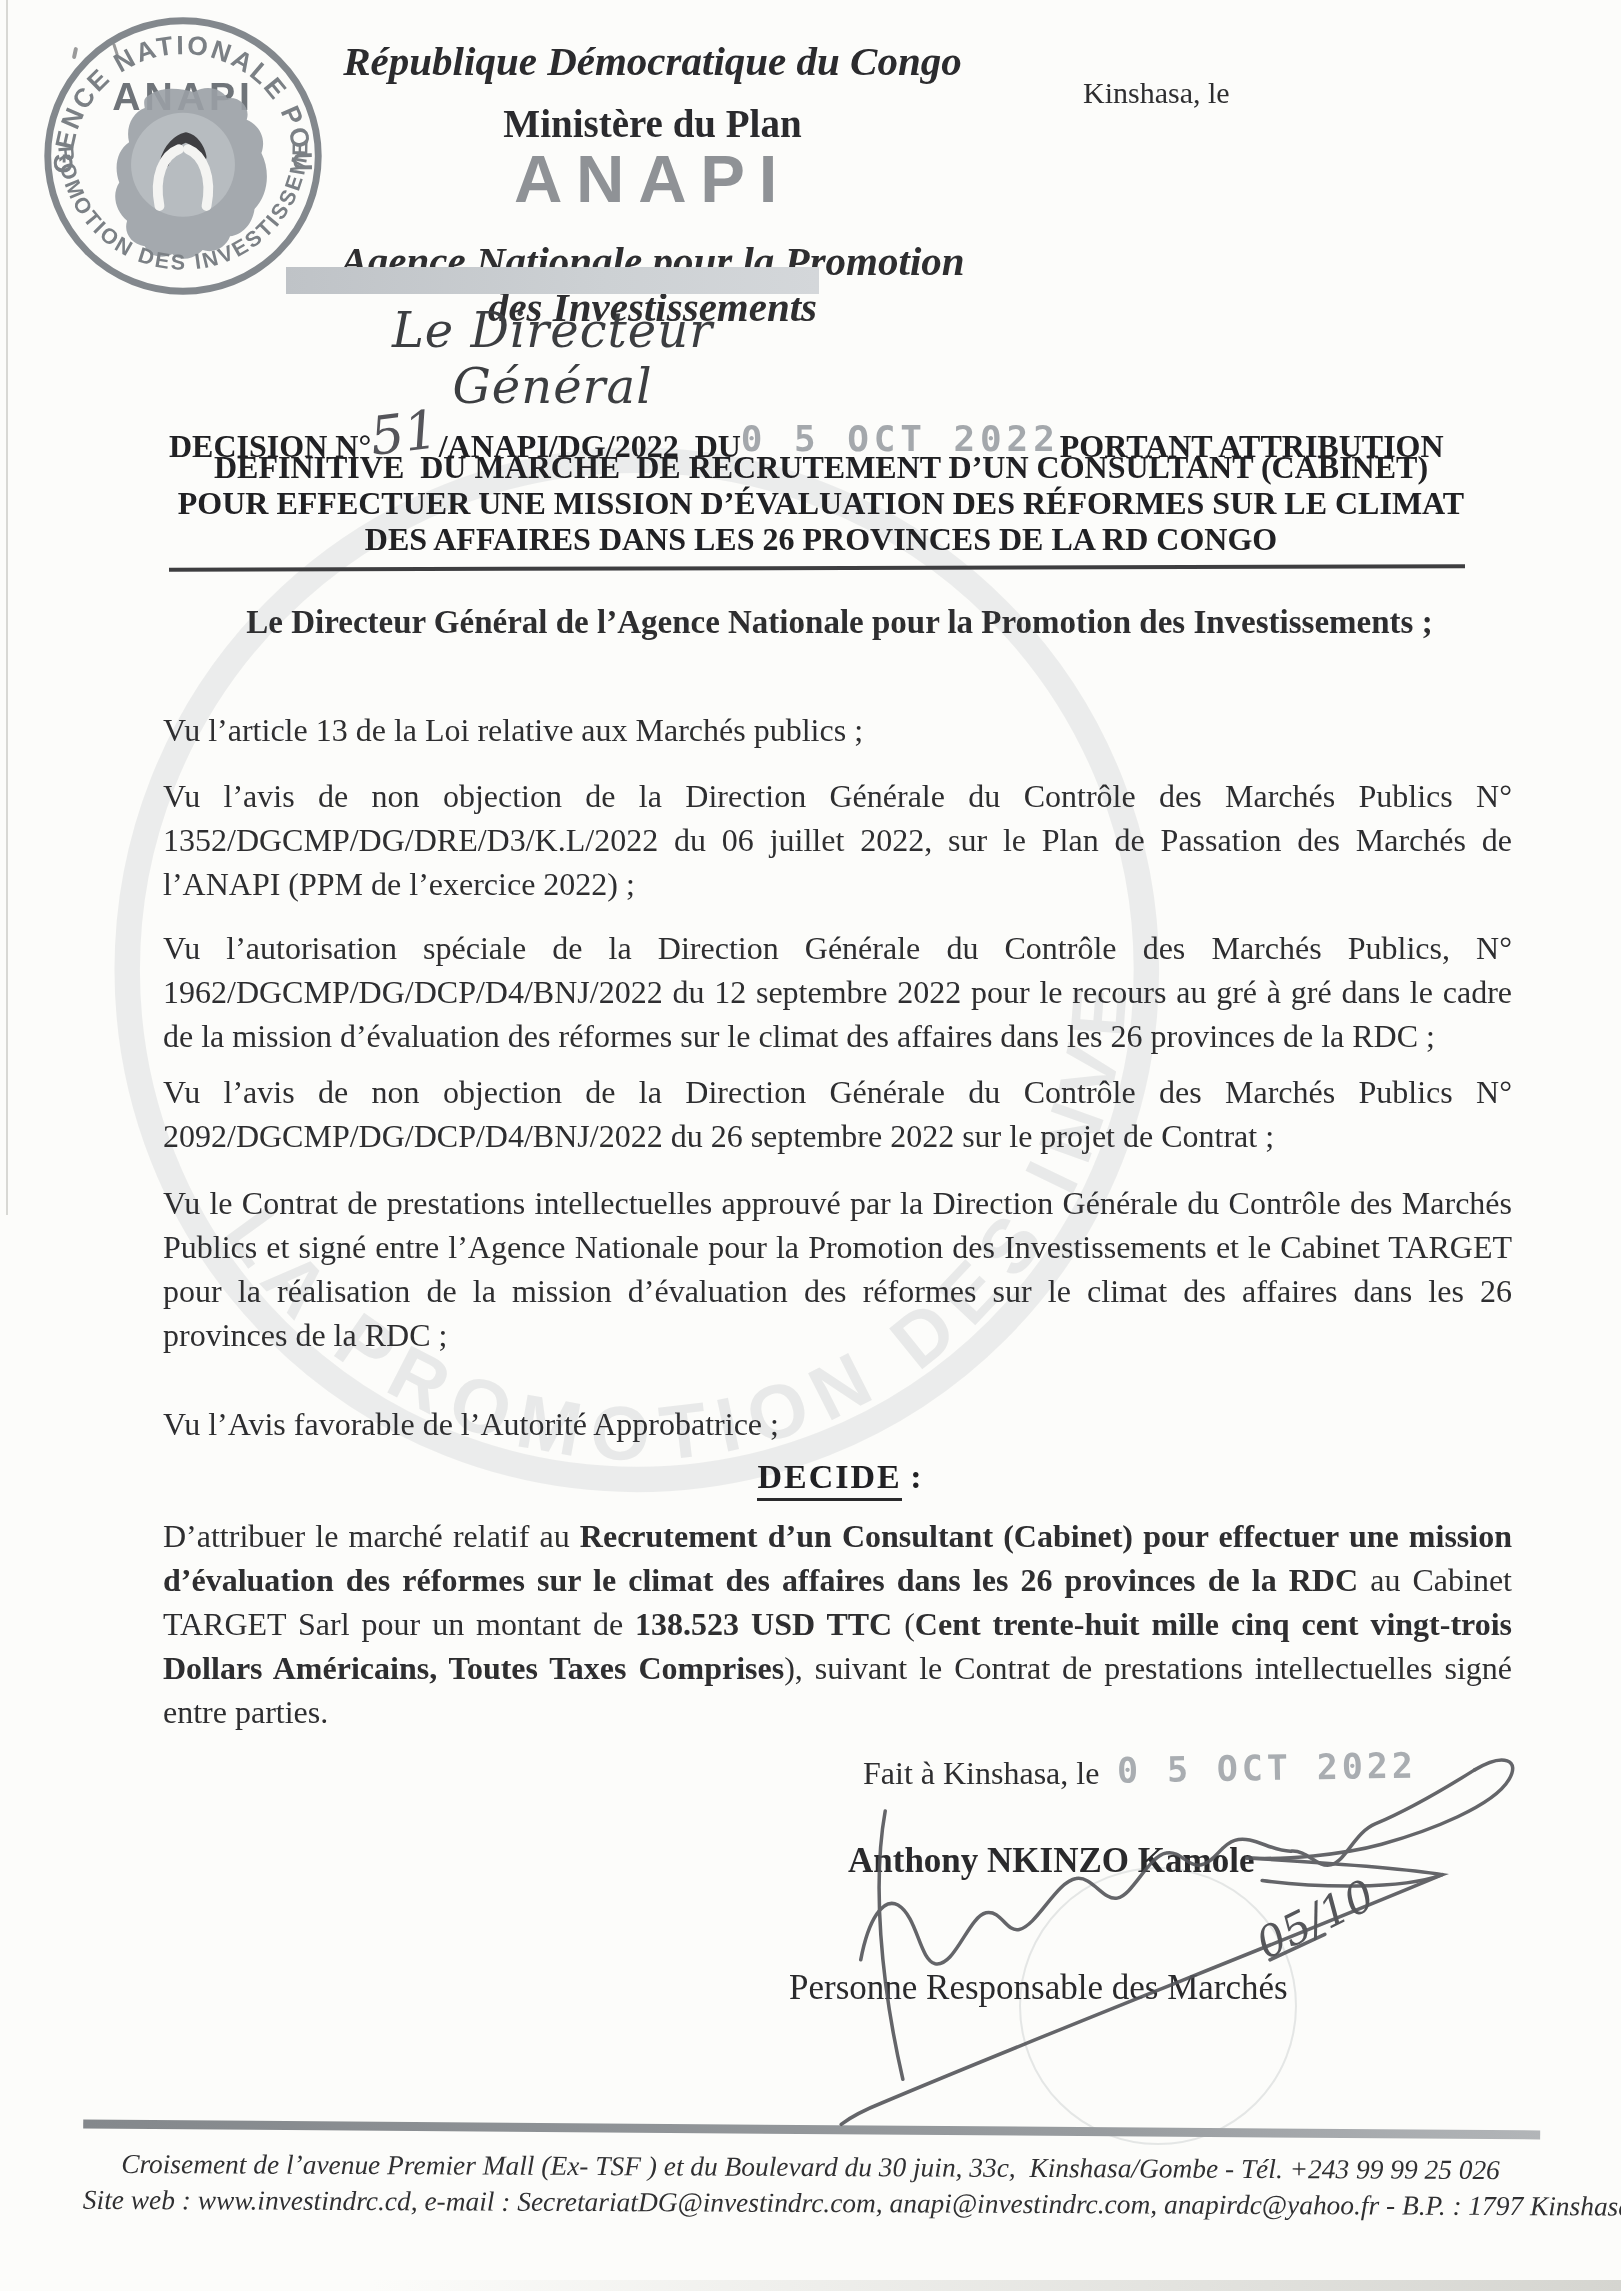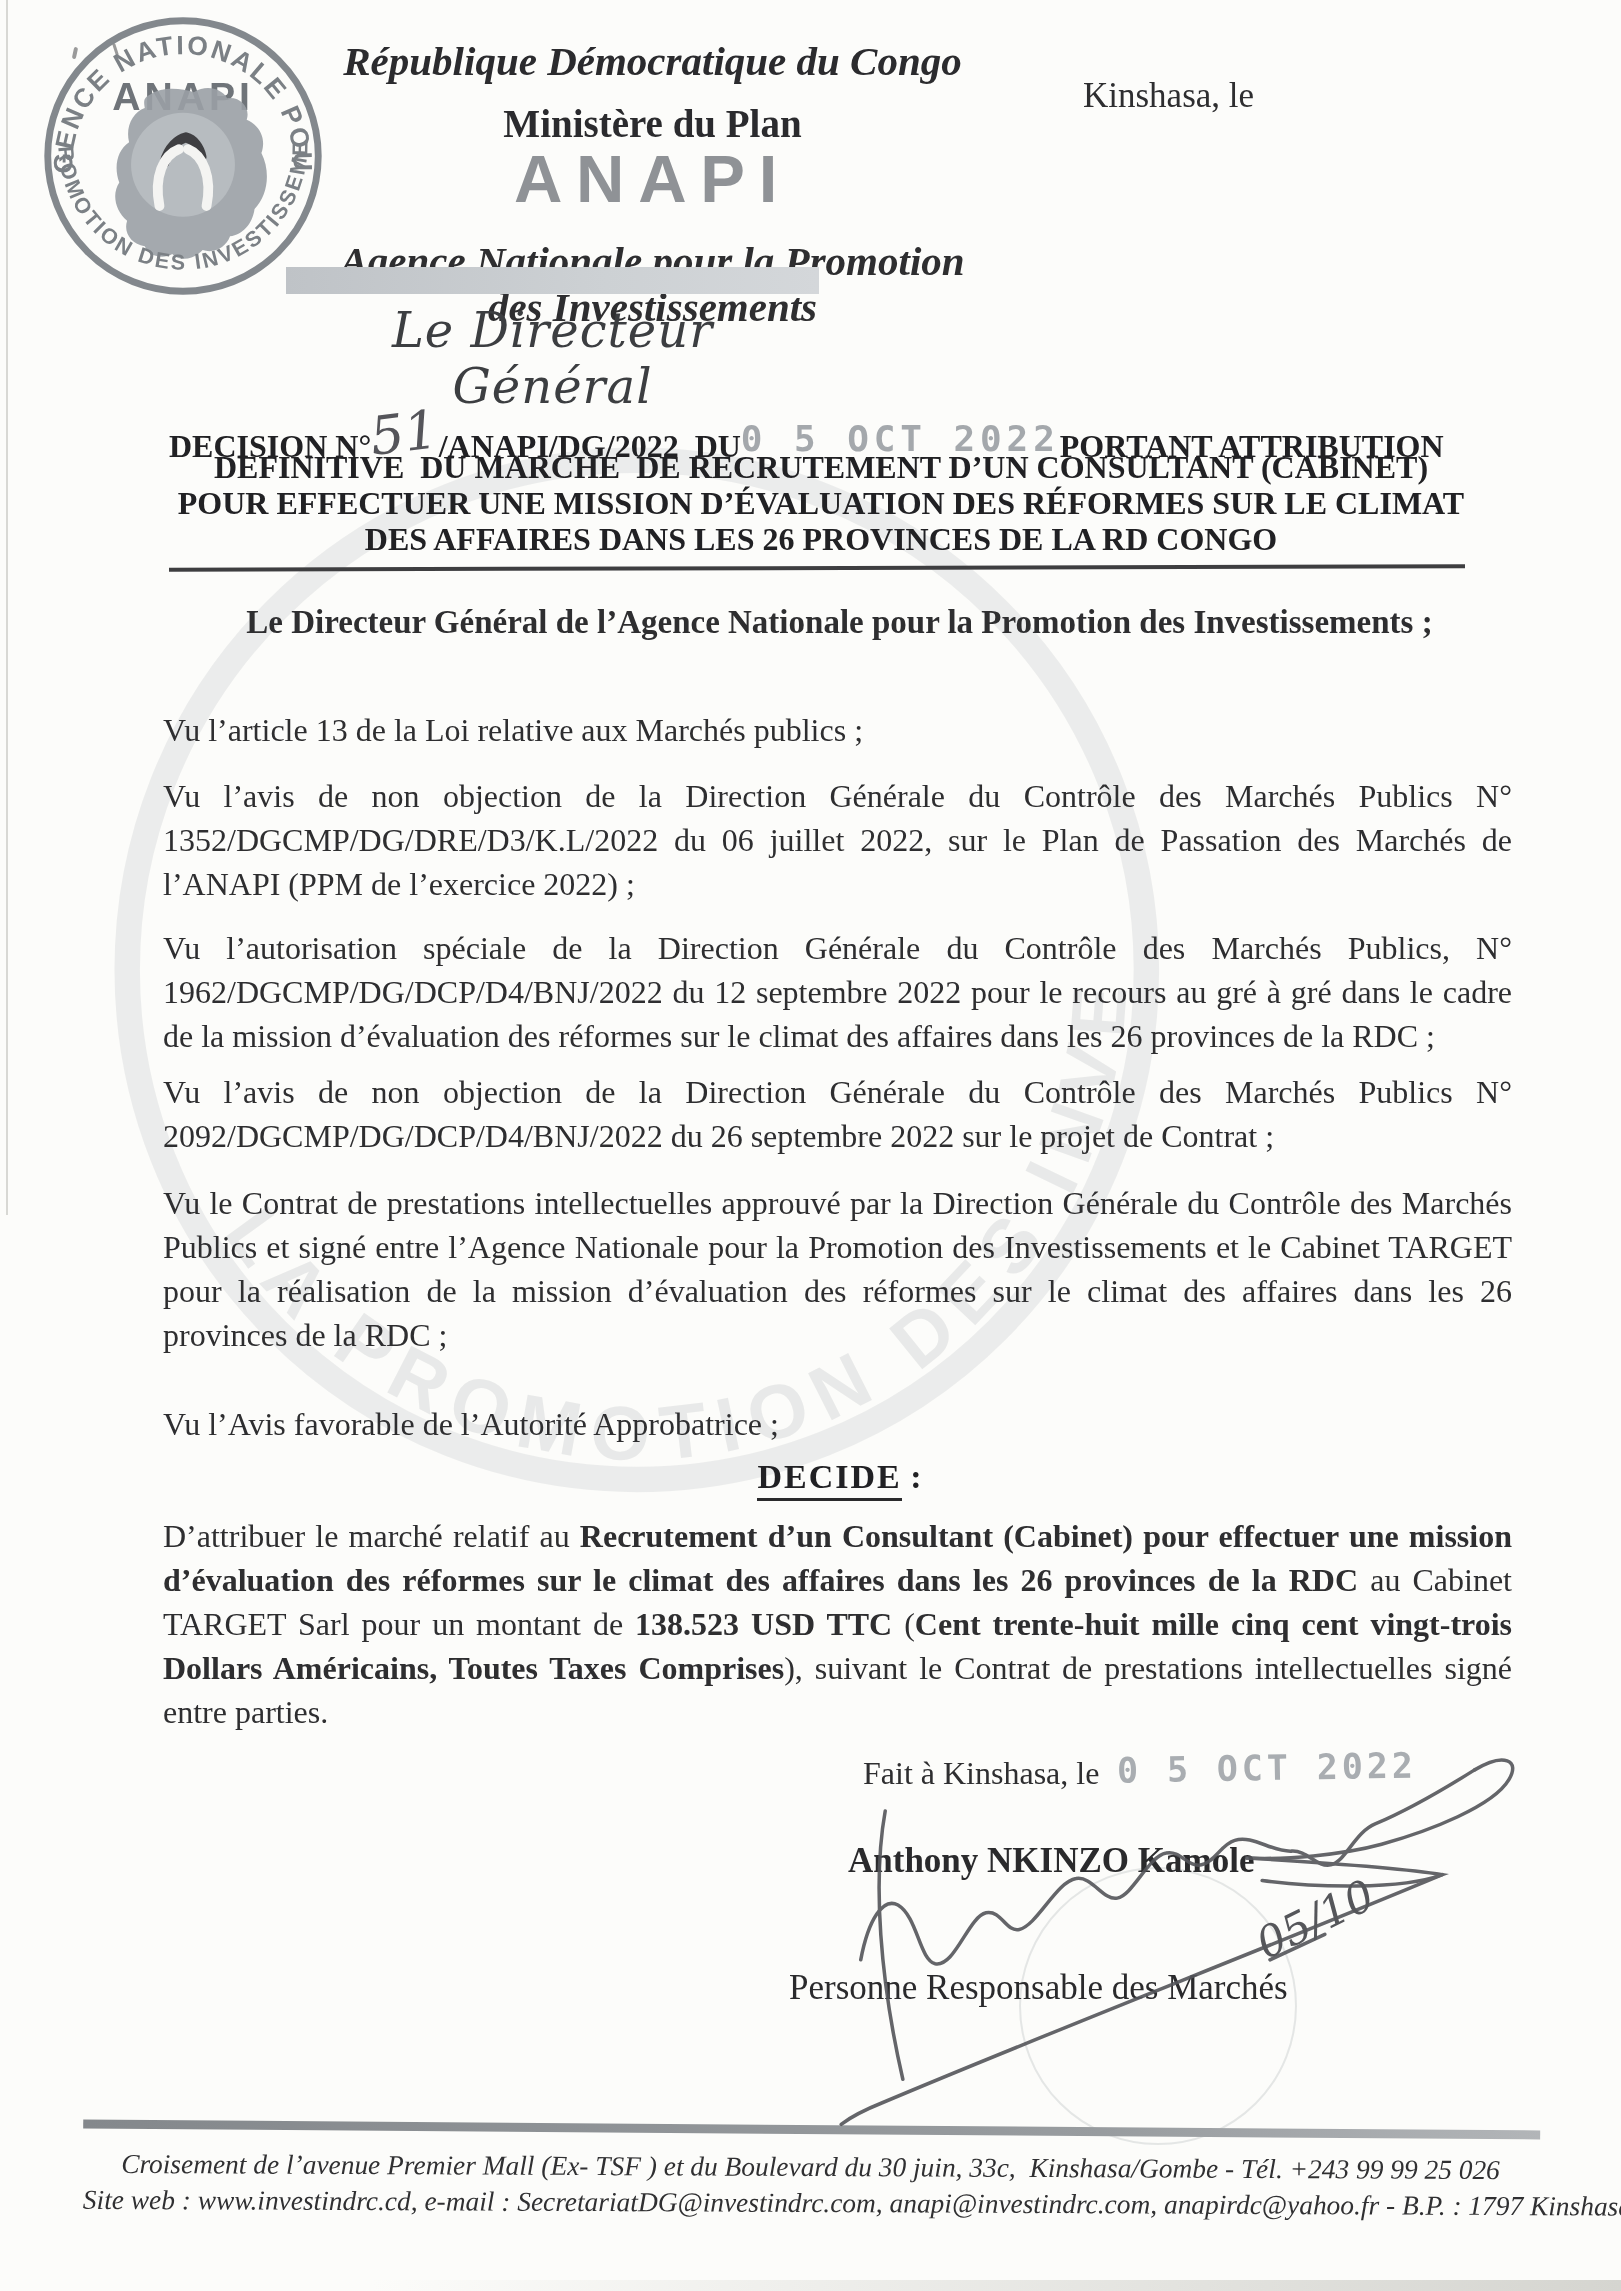--- a/index.html
+++ b/index.html
@@ -26,21 +26,21 @@
   .seal-arc{font-family:"Liberation Sans",sans-serif;font-weight:bold;
     fill:#7b8085;letter-spacing:2.5px;}
   
   .hdr{left:323px;top:39px;width:659px;text-align:center;}
   .hdr-l1{font-size:41px;font-weight:bold;font-style:italic;color:#2b2b2e;line-height:45px;}
   .hdr-l2{font-size:39px;font-weight:bold;color:#2b2b2e;line-height:43px;margin-top:17.6px;}
   .hdr-brand{font-family:"Liberation Sans",sans-serif;font-weight:bold;
     font-size:67px;line-height:61px;letter-spacing:13.7px;color:#8f9296;margin-top:3.9px;}
   .hdr-l3{font-size:41px;font-weight:bold;font-style:italic;line-height:47px;margin-top:29px;}
   .hdr-l4{font-size:41px;font-weight:bold;font-style:italic;line-height:45px;margin-top:0px;}
-  .kinshasa{left:1083px;top:76px;font-size:35px;color:#2e2e30;}
+  .kinshasa{left:1083px;top:76px;font-size:30px;color:#2e2e30;}
   .graybar{left:286px;top:267px;width:533px;height:26.5px;
     background:linear-gradient(90deg,#bfc3c7,#cdd1d4 60%,#d4d7da);}
   .dg-script{left:286px;top:302px;width:533px;text-align:center;
     font-family:"DejaVu Serif",serif;font-style:italic;font-size:48px;color:#3c3e41;
     letter-spacing:1px;}
   
   .title{left:169px;top:408px;width:1296px;color:#212124;}
   .title-l1{display:flex;align-items:baseline;
     font-size:32px;font-weight:bold;height:41px;}
   .t1-seg{white-space:pre;}

